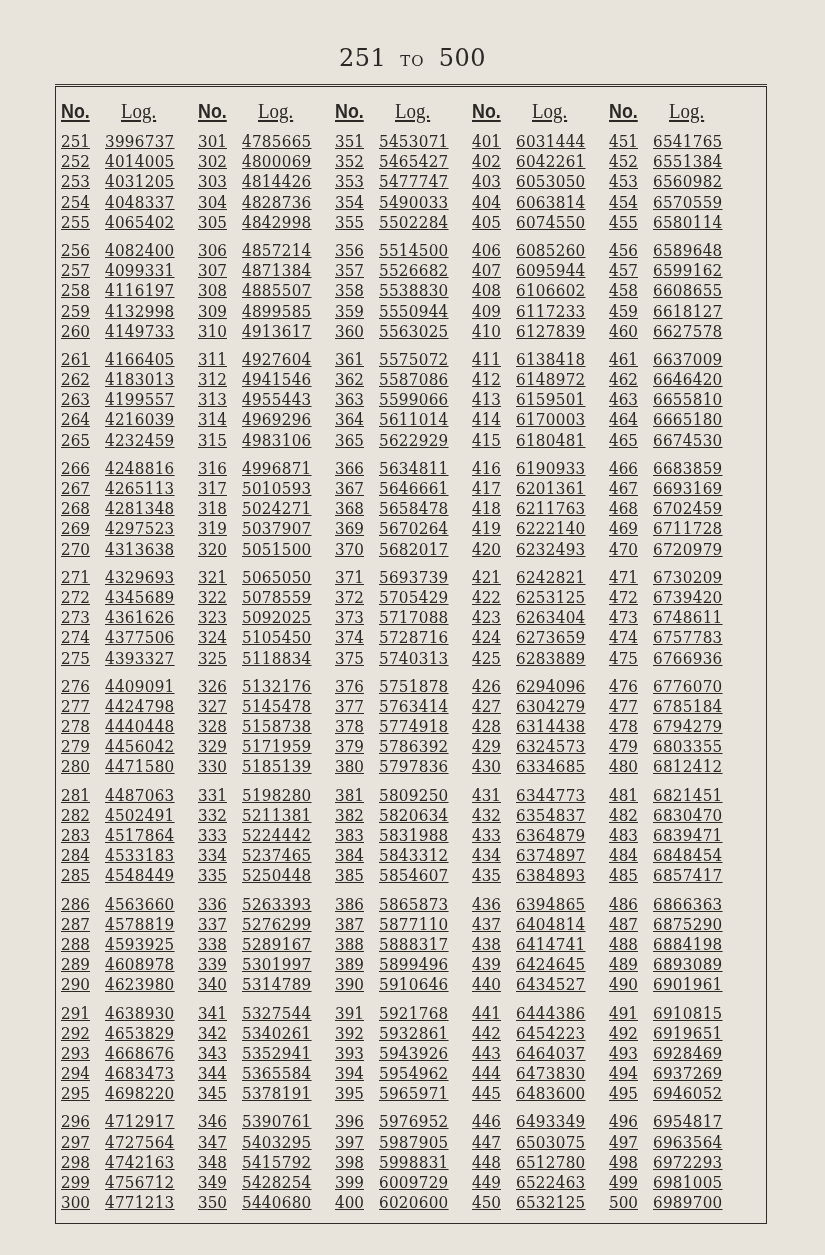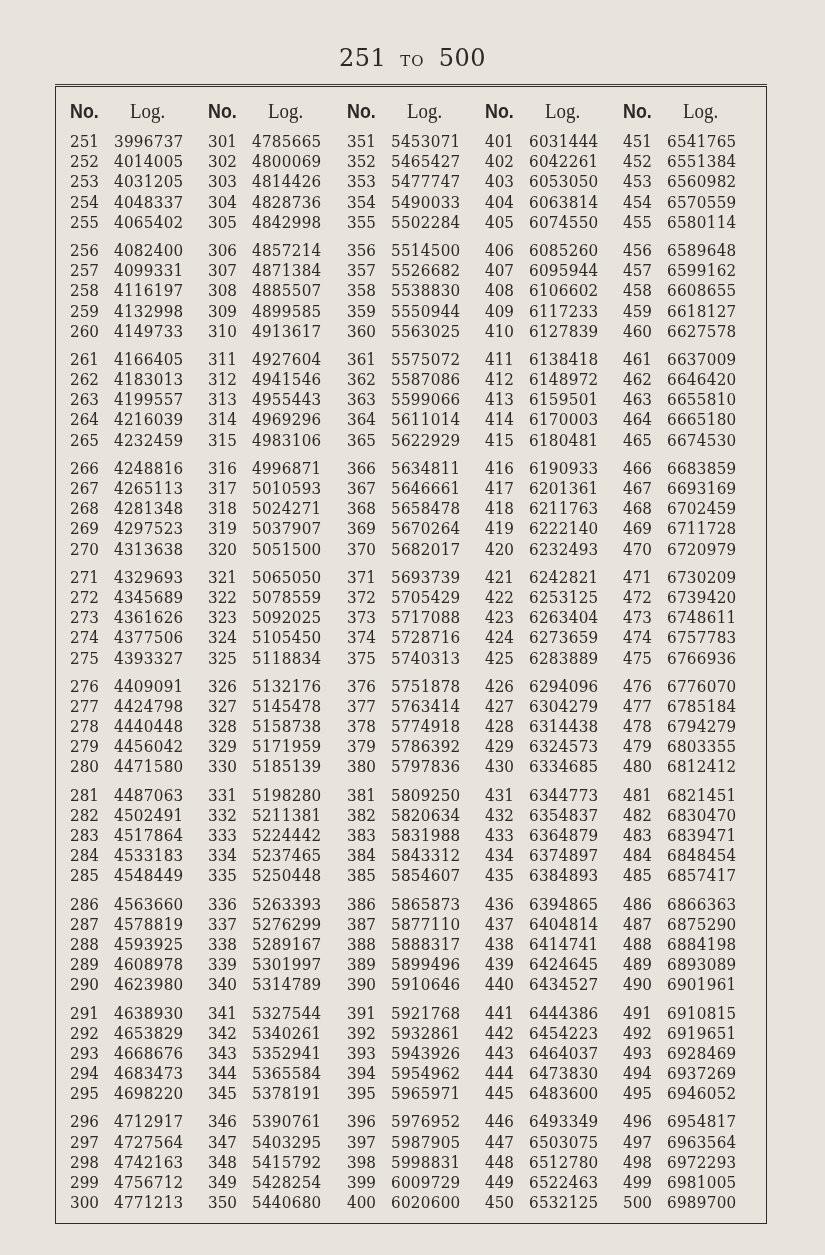--- a/index.html
+++ b/index.html
@@ -18,22 +18,22 @@
   .table-frame {
     position: absolute; left: 55px; top: 86px; width: 712px; height: 1138px;
     border: 1.5px solid #2e2b29;
     box-sizing: border-box;
   }
   .table-frame .top-rule {
     position: absolute; left: -1px; right: -1px; top: -3px; height: 1px;
     background: #3a3735;
   }
   .cols {
-    position: absolute; left: 14px; top: 12px; right: 6px;
-    display: flex; justify-content: space-between;
+    position: absolute; left: 5px; top: 12px; right: 6px;
+    display: flex; justify-content: flex-start; text-decoration: underline;
   }
   .col { width: 137px; }
   .col-head {
     display: flex; align-items: baseline; height: 30px; margin-bottom: 3px;
   }
   .col-head .no {
     font-family: "Liberation Sans", sans-serif; font-weight: bold;
     font-size: 21px; transform: scaleX(0.85); transform-origin: left;
     width: 50px; display: inline-block;
   }

